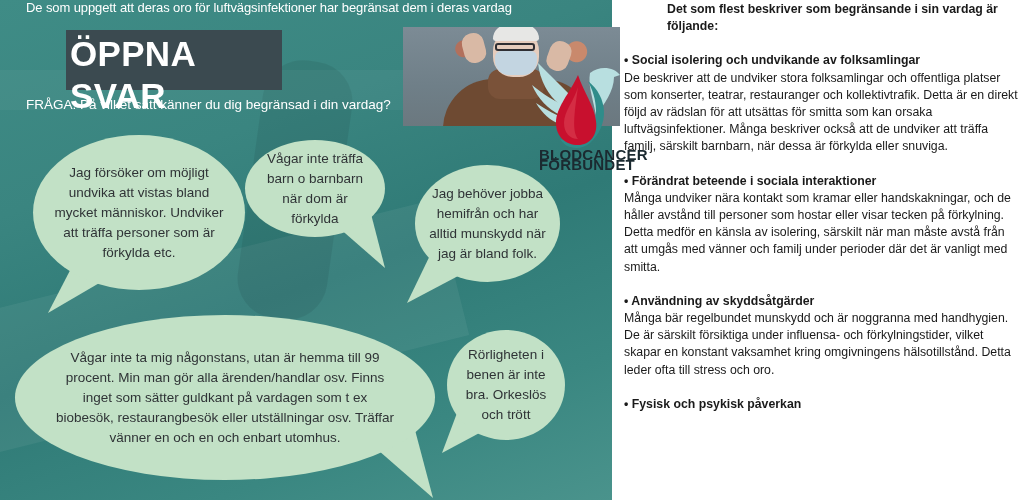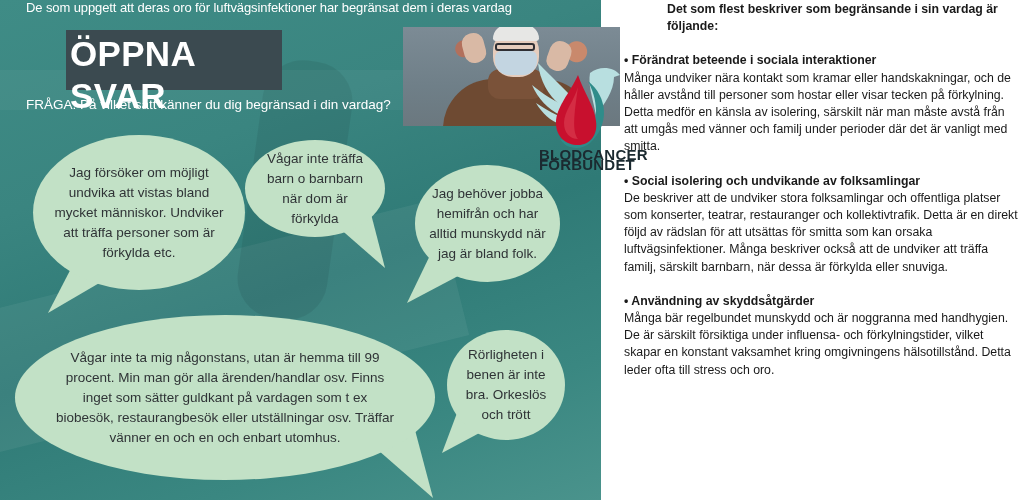--- a/index.html
+++ b/index.html
@@ -1,18 +1,18 @@
 <!DOCTYPE html>
 <html><head>
 <meta charset="utf-8">
 <style>
   html, body { margin:0; padding:0; }
   body { width:1024px; height:500px; position:relative; overflow:hidden; background:#ffffff; font-family:"Liberation Sans", sans-serif; }
   .panel { position:absolute; left:0; top:0; width:601px; height:500px; overflow:hidden;
-    background: linear-gradient(160deg, #3f8c86 0%, #3a8580 30%, #2f7a76 55%, #3a8781 80%, #4a938c 100%); }
+    background: linear-gradient(160deg, #3f8c86 0%, #3a8580 30%, #2f7a76 55%, #3a8781 80%, #4a938c 100%); padding-left: 11px; }
   .panel .texture1 { position:absolute; left:-60px; top:260px; width:520px; height:140px; background:rgba(255,255,255,0.06); transform:rotate(-14deg); }
   .panel .texture2 { position:absolute; left:250px; top:60px; width:90px; height:260px; background:rgba(0,0,0,0.07); border-radius:40px; transform:rotate(8deg); }
   .panel .texture3 { position:absolute; left:0px; top:70px; width:600px; height:40px; background:rgba(255,255,255,0.04); }
   .subtitle { position:absolute; left:26px; top:0px; font-size:13px; color:#ffffff; line-height:16px; letter-spacing:-0.1px; }
   .title-box { position:absolute; left:26px; top:30px; width:216px; height:60px; background:#3b4a50;margin-left:40px; }
   .title-box span { position:absolute; left:4px; top:3px; font-size:35px; font-weight:bold; color:#ffffff; line-height:42px; letter-spacing:0.3px; }
   .question { position:absolute; left:26px; top:95px; font-size:13.5px; color:#ffffff; line-height:19px; }
   .photo { position:absolute; left:403px; top:27px; width:217px; height:99px; overflow:hidden;
     background: radial-gradient(circle at 28% 22%, #b2705c 0 8px, transparent 9px), radial-gradient(circle at 80% 25%, #c9896c 0 10px, transparent 11px), linear-gradient(180deg,#7c8b95 0%, #6f7f88 60%, #6b787f 100%); }
   .photo .sweater { position:absolute; left:40px; top:52px; width:150px; height:60px; background:#6e4a32; border-radius:50px 50px 0 0; }
@@ -119,26 +119,27 @@
 </svg>
 <div class="logo-text">
   <div>BLODCANCER</div>
   <div>FÖRBUNDET</div>
 </div>
 
 <div class="right">
   <div class="heading">Det som flest beskriver som begränsande i sin vardag är följande:</div>
 
   <div class="section">
+    <div class="sec-title">• Social isolering och undvikande av folksamlingar</div>
+    <div>De beskriver att de undviker stora folksamlingar och offentliga platser som konserter, teatrar, restauranger och kollektivtrafik. Detta är en direkt följd av rädslan för att utsättas för smitta som kan orsaka luftvägsinfektioner. Många beskriver också att de undviker att träffa familj, särskilt barnbarn, när dessa är förkylda eller snuviga.</div>
+  </div>
+  <div class="section">
     <div class="sec-title">• Förändrat beteende i sociala interaktioner</div>
     <div>Många undviker nära kontakt som kramar eller handskakningar, och de håller avstånd till personer som hostar eller visar tecken på förkylning. Detta medför en känsla av isolering, särskilt när man måste avstå från att umgås med vänner och familj under perioder där det är vanligt med smitta.</div>
-  </div>
-  <div class="section">
-    <div class="sec-title">• Social isolering och undvikande av folksamlingar</div>
-    <div>De beskriver att de undviker stora folksamlingar och offentliga platser som konserter, teatrar, restauranger och kollektivtrafik. Detta är en direkt följd av rädslan för att utsättas för smitta som kan orsaka luftvägsinfektioner. Många beskriver också att de undviker att träffa familj, särskilt barnbarn, när dessa är förkylda eller snuviga.</div>
   </div>
   <div class="section">
     <div class="sec-title">• Användning av skyddsåtgärder</div>
     <div>Många bär regelbundet munskydd och är noggranna med handhygien. De är särskilt försiktiga under influensa- och förkylningstider, vilket skapar en konstant vaksamhet kring omgivningens hälsotillstånd. Detta leder ofta till stress och oro.</div>
   </div>
   <div class="section">
+    <div class="sec-title">• Fysisk och psykisk påverkan</div>
   </div>
 </div>
 
 </body></html>

